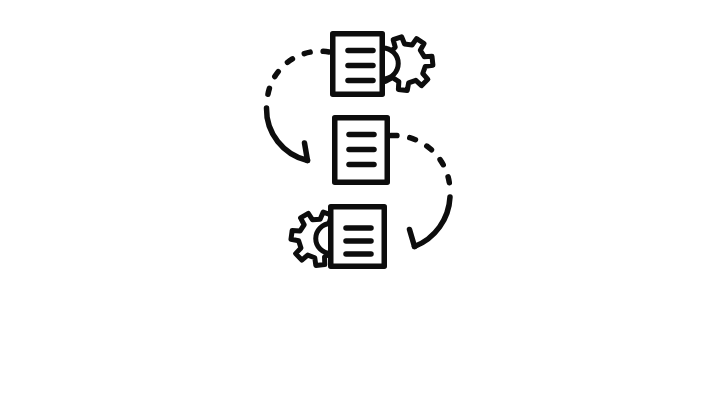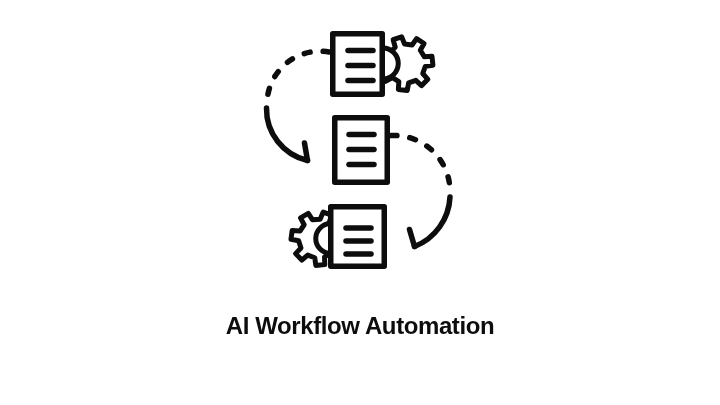--- a/index.html
+++ b/index.html
@@ -88,14 +88,13 @@
       <circle class="hub" cx="330.75" cy="238.5" r="15"></circle>
       <rect class="outline" x="330.75" y="206.75" width="53.5" height="59.5"></rect>
       <g>
         <line class="bar" x1="346" y1="228" x2="371" y2="228"></line>
         <line class="bar" x1="346" y1="241" x2="371" y2="241"></line>
         <line class="bar" x1="346" y1="254" x2="371" y2="254"></line>
       </g>
     </g>
   </svg>
 
-  <div class="caption">AI Workflow Automation</div>
 </div>
 
 </body></html>

